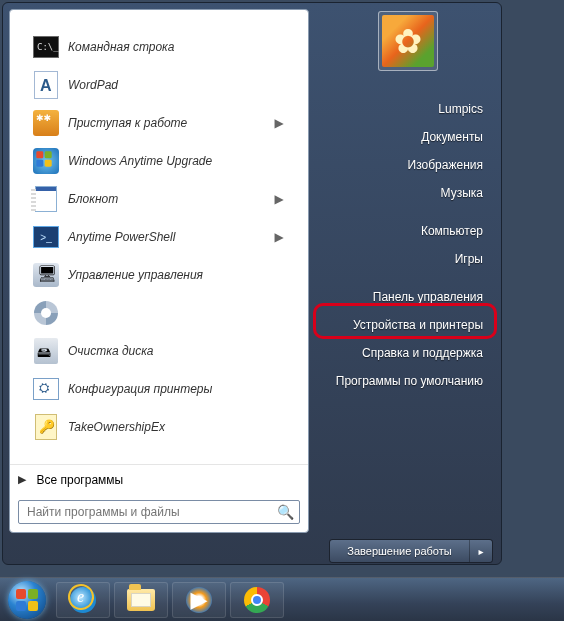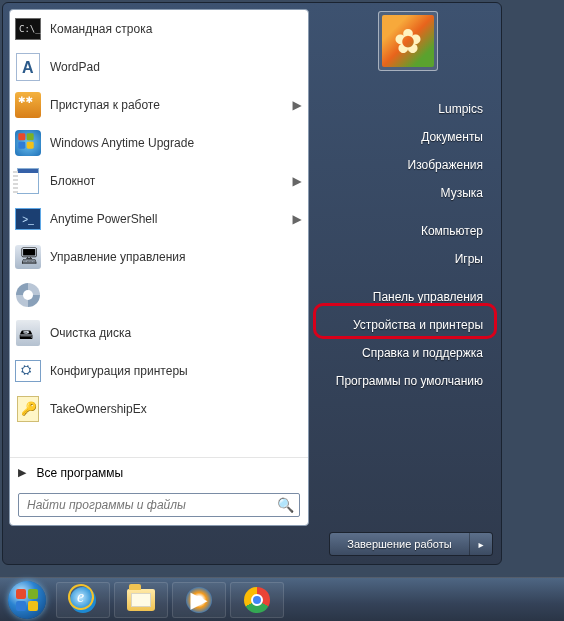--- a/index.html
+++ b/index.html
@@ -30,57 +30,57 @@
   }
   .left-pane {
     width: 300px;
     background: #fff;
     border-radius: 4px;
     margin: 6px 0 0 6px;
     display: flex;
     flex-direction: column;
     border: 1px solid #8a9bb0;
   }
-  .prog-list { flex: 1; padding: 0; }
+  .prog-list { flex: 1; padding: 18px; }
   .prog-item {
     display: flex;
     align-items: center;
     height: 38px;
     padding: 0 4px;
     gap: 8px;
     cursor: pointer;
     position: relative;
   }
   .prog-icon {
     width: 28px; height: 28px; flex-shrink: 0;
     display: flex; align-items: center; justify-content: center;
     font-size: 16px;
   }
-  .prog-label { flex: 1; color: #333; }
+  .prog-label { flex: 1; color: #333; font-style: italic; }
   .arrow {
     color: #666; font-size: 12px; width: 14px; text-align: center;
   }
   .allprogs {
     display: flex; align-items: center; height: 30px;
     padding: 0 8px; gap: 10px; border-top: 1px solid #e5e5e5;
   }
   .allprogs .tri { font-size: 11px; color: #333; }
   .search-wrap {
     padding: 6px 8px 8px;
   }
   .search-box {
     display: flex; align-items: center;
     border: 1px solid #7a8ca5;
     background: #fff;
     height: 24px;
     border-radius: 2px;
   }
   .search-box input {
     flex: 1; border: none; outline: none;
-    padding: 0 8px; font-style: italic; color: #777;
+    padding: 0 8px; color: #777;
     font-size: 12px; background: transparent;
   }
   .search-btn {
     width: 26px; height: 22px;
     display: flex; align-items: center; justify-content: center;
     color: #2b5a8a; font-size: 14px;
   }
 
   .right-pane {
     flex: 1;

